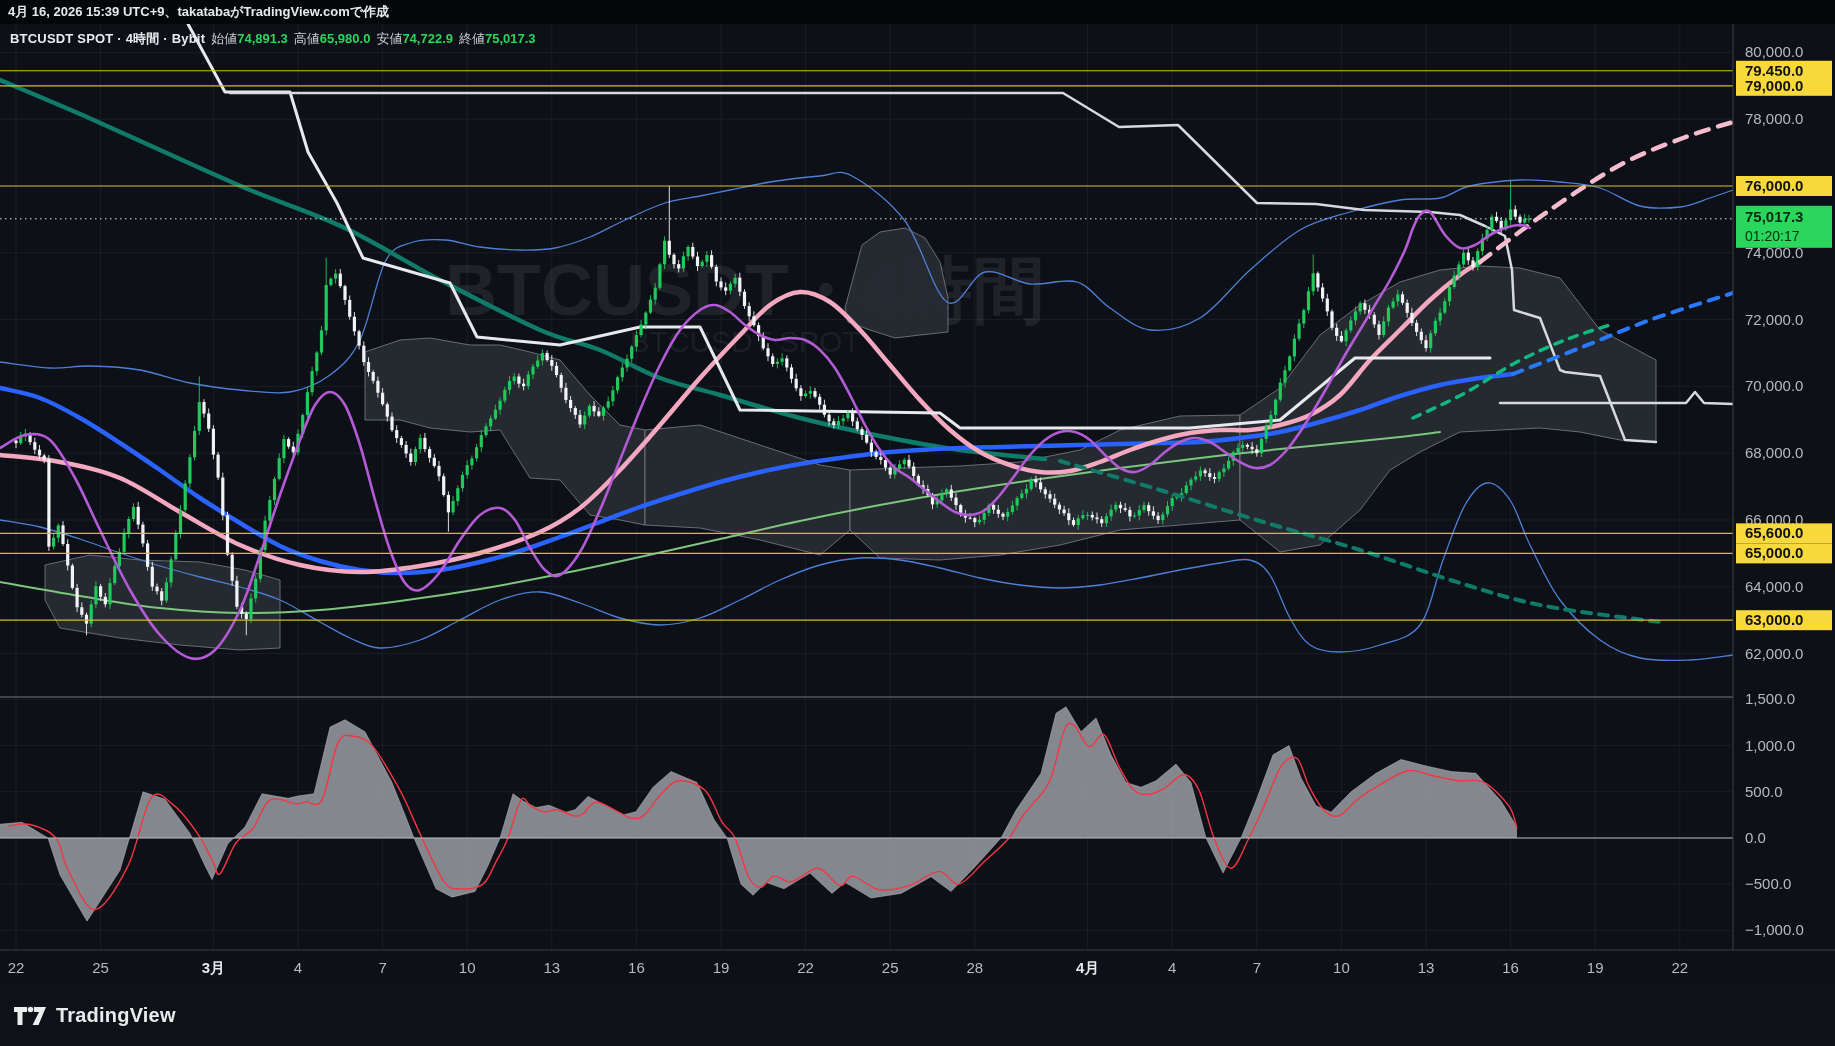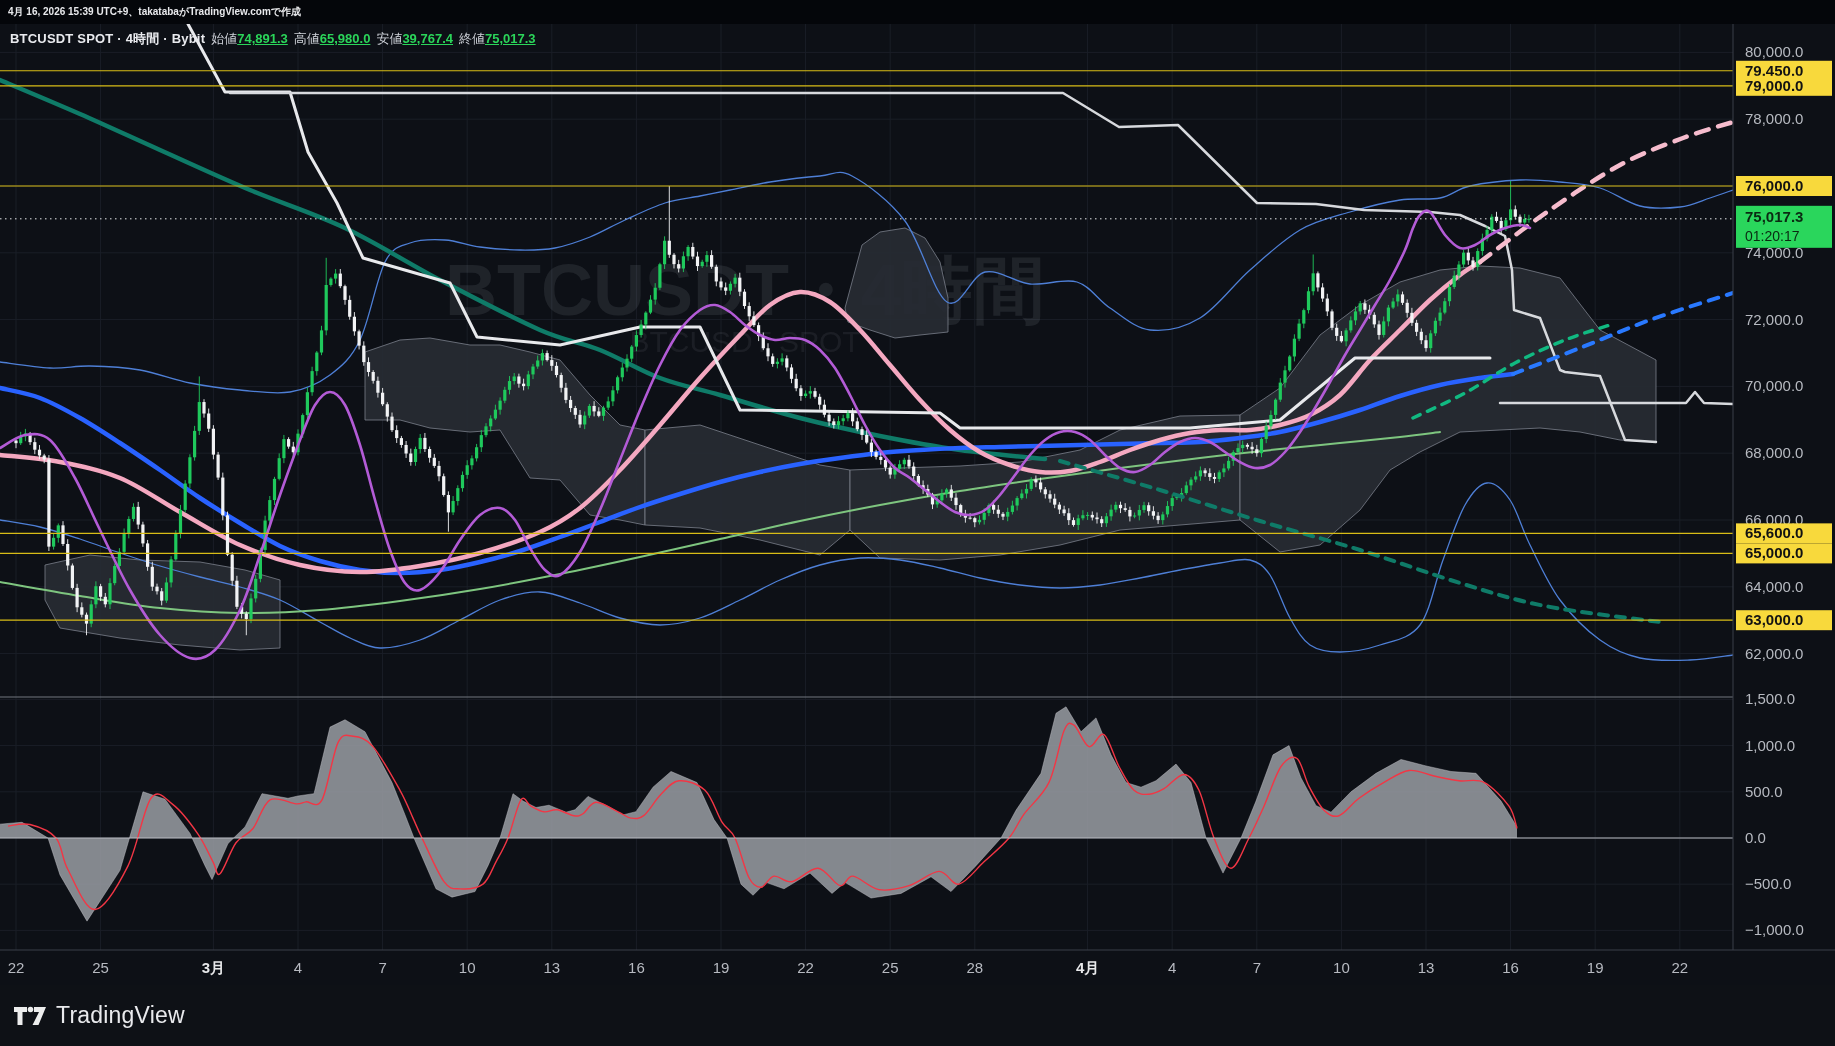--- a/index.html
+++ b/index.html
@@ -1,29 +1,29 @@
 <!DOCTYPE html>
 <html><head>
 <meta charset="utf-8">
 <style>
   html,body{margin:0;padding:0;background:#05070b;}
   #app{position:relative;width:1835px;height:1046px;overflow:hidden;background:#0d1016;
        font-family:"Liberation Sans",sans-serif;}
   #topbar{position:absolute;left:0;top:0;width:100%;height:24px;background:#04060a;
-          color:#e8e9ec;font-size:10px;font-weight:bold;line-height:24px;padding-left:8px;
+          color:#e8e9ec;font-size:13px;font-weight:bold;line-height:24px;padding-left:8px;
           box-sizing:border-box;z-index:5;}
   #legend{position:absolute;left:10px;top:30px;z-index:4;font-size:13px;color:#d6d8de;
           white-space:nowrap;}
   #legend .sym{color:#e9eaee;font-weight:bold;letter-spacing:.2px;}
   #legend .lbl{color:#cfd2d9;margin-left:6px;}
-  #legend .val{color:#2bd55a;font-weight:bold;text-decoration:underline;}
+  #legend .val{color:#2bd55a;font-weight:bold;}
   #chartsvg{position:absolute;left:0;top:0;z-index:1;}
   #footer{position:absolute;left:0;top:985px;width:100%;height:61px;background:#0e1116;
           z-index:5;display:flex;align-items:center;padding-left:13px;box-sizing:border-box;}
-  #footer .brand{color:#e9eaed;font-size:23px;font-weight:normal;margin-left:9px;letter-spacing:.2px;}
+  #footer .brand{color:#e9eaed;font-size:20px;font-weight:bold;margin-left:9px;letter-spacing:.2px;}
   .tvicon{display:inline-block;}
 </style>
 </head>
 <body>
 
 <div id="app">
   <div id="topbar">4月 16, 2026 15:39 UTC+9、takatabaがTradingView.comで作成</div>
 
   <svg id="chartsvg" width="1835" height="1046">
       <rect x="0" y="0" width="1835" height="1046" fill="#0d1016"></rect>
@@ -840,21 +840,21 @@
         <text x="1256.8" y="973" font-size="15" text-anchor="middle" font-weight="normal" fill="#b7bac1">7</text>
         <text x="1341.3999999999999" y="973" font-size="15" text-anchor="middle" font-weight="normal" fill="#b7bac1">10</text>
         <text x="1426" y="973" font-size="15" text-anchor="middle" font-weight="normal" fill="#b7bac1">13</text>
         <text x="1510.6" y="973" font-size="15" text-anchor="middle" font-weight="normal" fill="#b7bac1">16</text>
         <text x="1595.2" y="973" font-size="15" text-anchor="middle" font-weight="normal" fill="#b7bac1">19</text>
         <text x="1679.8" y="973" font-size="15" text-anchor="middle" font-weight="normal" fill="#b7bac1">22</text>
       </g>
     </svg>
 
   <div id="legend">
-    <span class="sym"><span>BTCUSDT SPOT</span> <span>·</span> <span>4時間</span> <span>·</span> <span>Bybit</span></span><span class="lbl">始値</span><span class="val">74,891.3</span><span class="lbl">高値</span><span class="val">65,980.0</span><span class="lbl">安値</span><span class="val">39,767.4</span><span class="lbl">終値</span><span class="val">75,017.3</span>
+    <span class="sym"><span>BTCUSDT SPOT</span> <span>·</span> <span>4時間</span> <span>·</span> <span>Bybit</span></span><span class="lbl">始値</span><span class="val">74,891.3</span><span class="lbl">高値</span><span class="val">65,980.0</span><span class="lbl">安値</span><span class="val">74,722.9</span><span class="lbl">終値</span><span class="val">75,017.3</span>
   </div>
 
   <div id="footer">
     <svg class="tvicon" width="34" height="22" viewBox="0 0 34 22">
       <path d="M1 2 H14 V7 H9.5 V20 H4.5 V7 H1 Z" fill="#eceded"></path>
       <circle cx="17.5" cy="4.5" r="2.8" fill="#eceded"></circle>
       <path d="M21 2 H33 L25.5 20 H19.5 L26 7 H21 Z" fill="#eceded"></path>
     </svg>
     <span class="brand">TradingView</span>
   </div>

